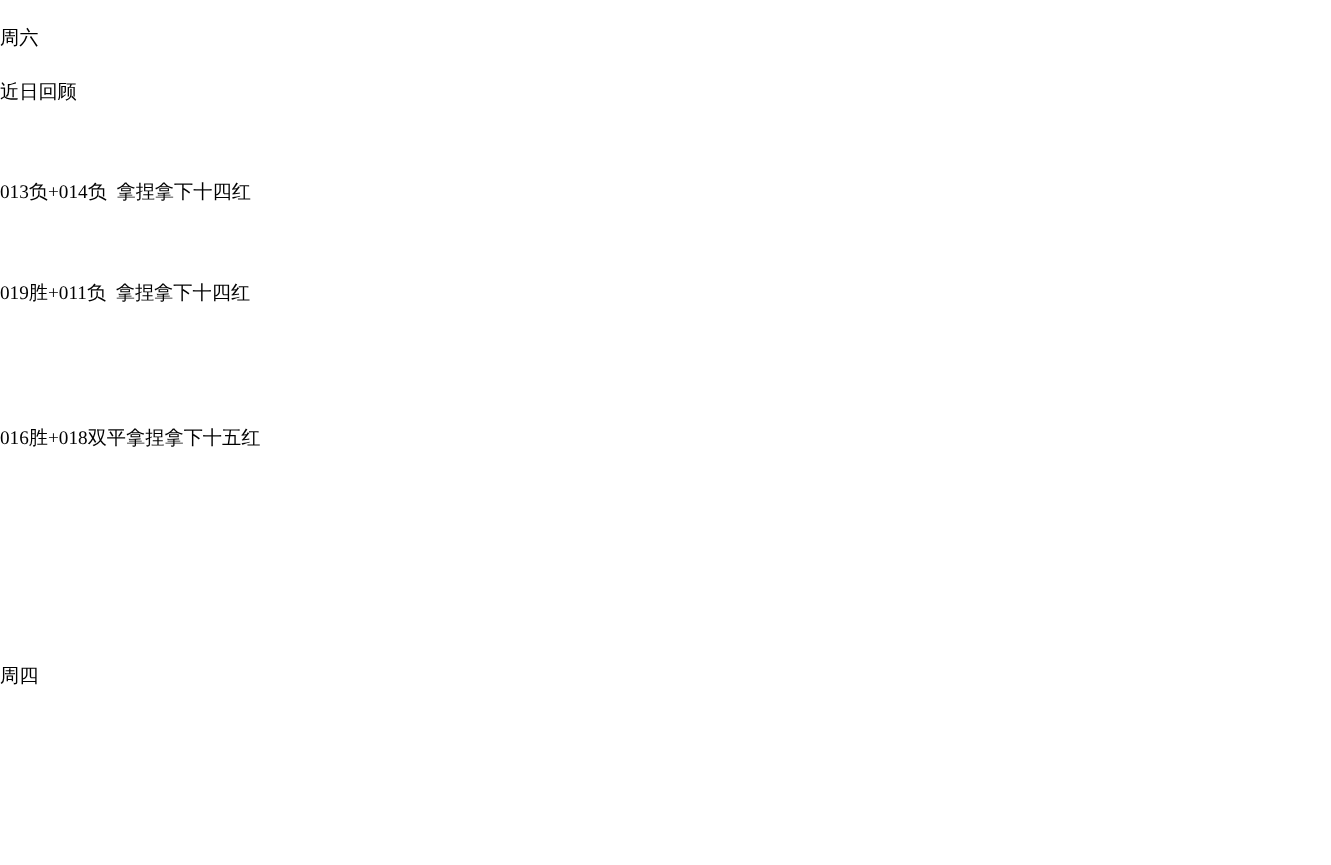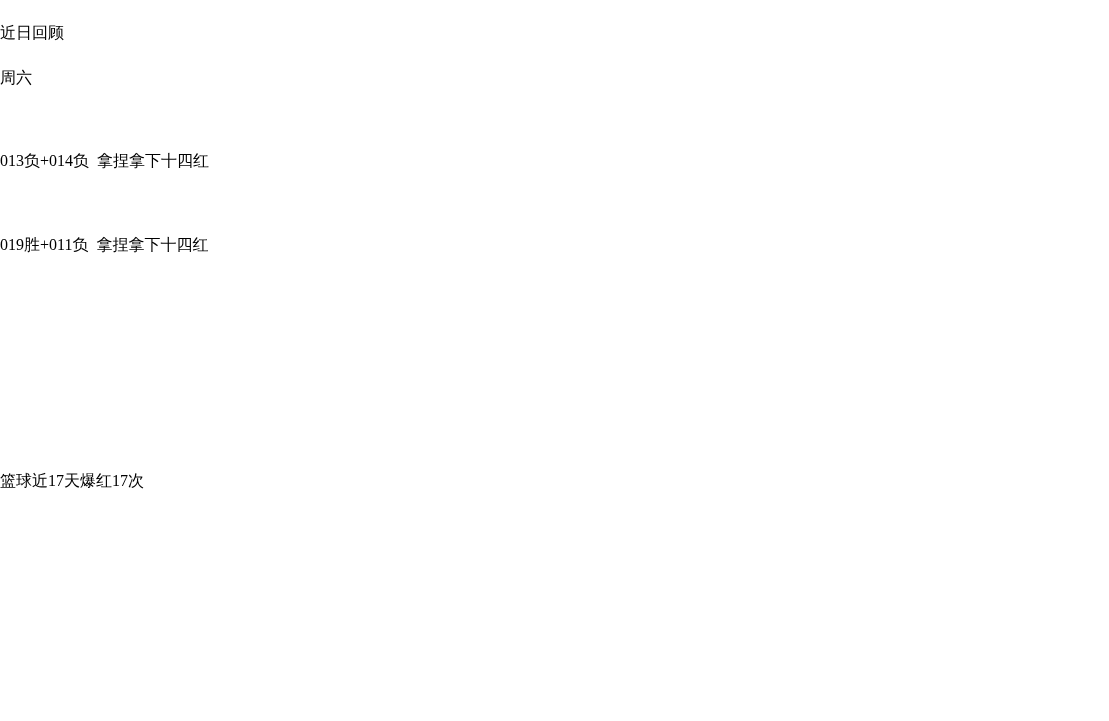--- a/index.html
+++ b/index.html
@@ -15,33 +15,34 @@
       white-space: pre-wrap;
     }
     .spacer {
       height: 16px;
     }
   </style>
 </head>
 <body>
 
 <div class="content">
+<div>周六</div>
 <div>近日回顾</div>
-<div>周六</div>
 <div class="spacer"></div>
 <div>013负+014负  拿捏拿下十四红</div>
 <div class="spacer"></div>
 <div>019胜+011负  拿捏拿下十四红</div>
 <div class="spacer"></div>
 <div class="spacer"></div>
+<div>016胜+018双平拿捏拿下十五红</div>
 <div class="spacer"></div>
 <div class="spacer"></div>
 <div class="spacer"></div>
-<div>篮球近17天爆红17次</div>
 <div class="spacer"></div>
+<div>周四</div>
 
 
 
 
 
 
 
 
 
 

